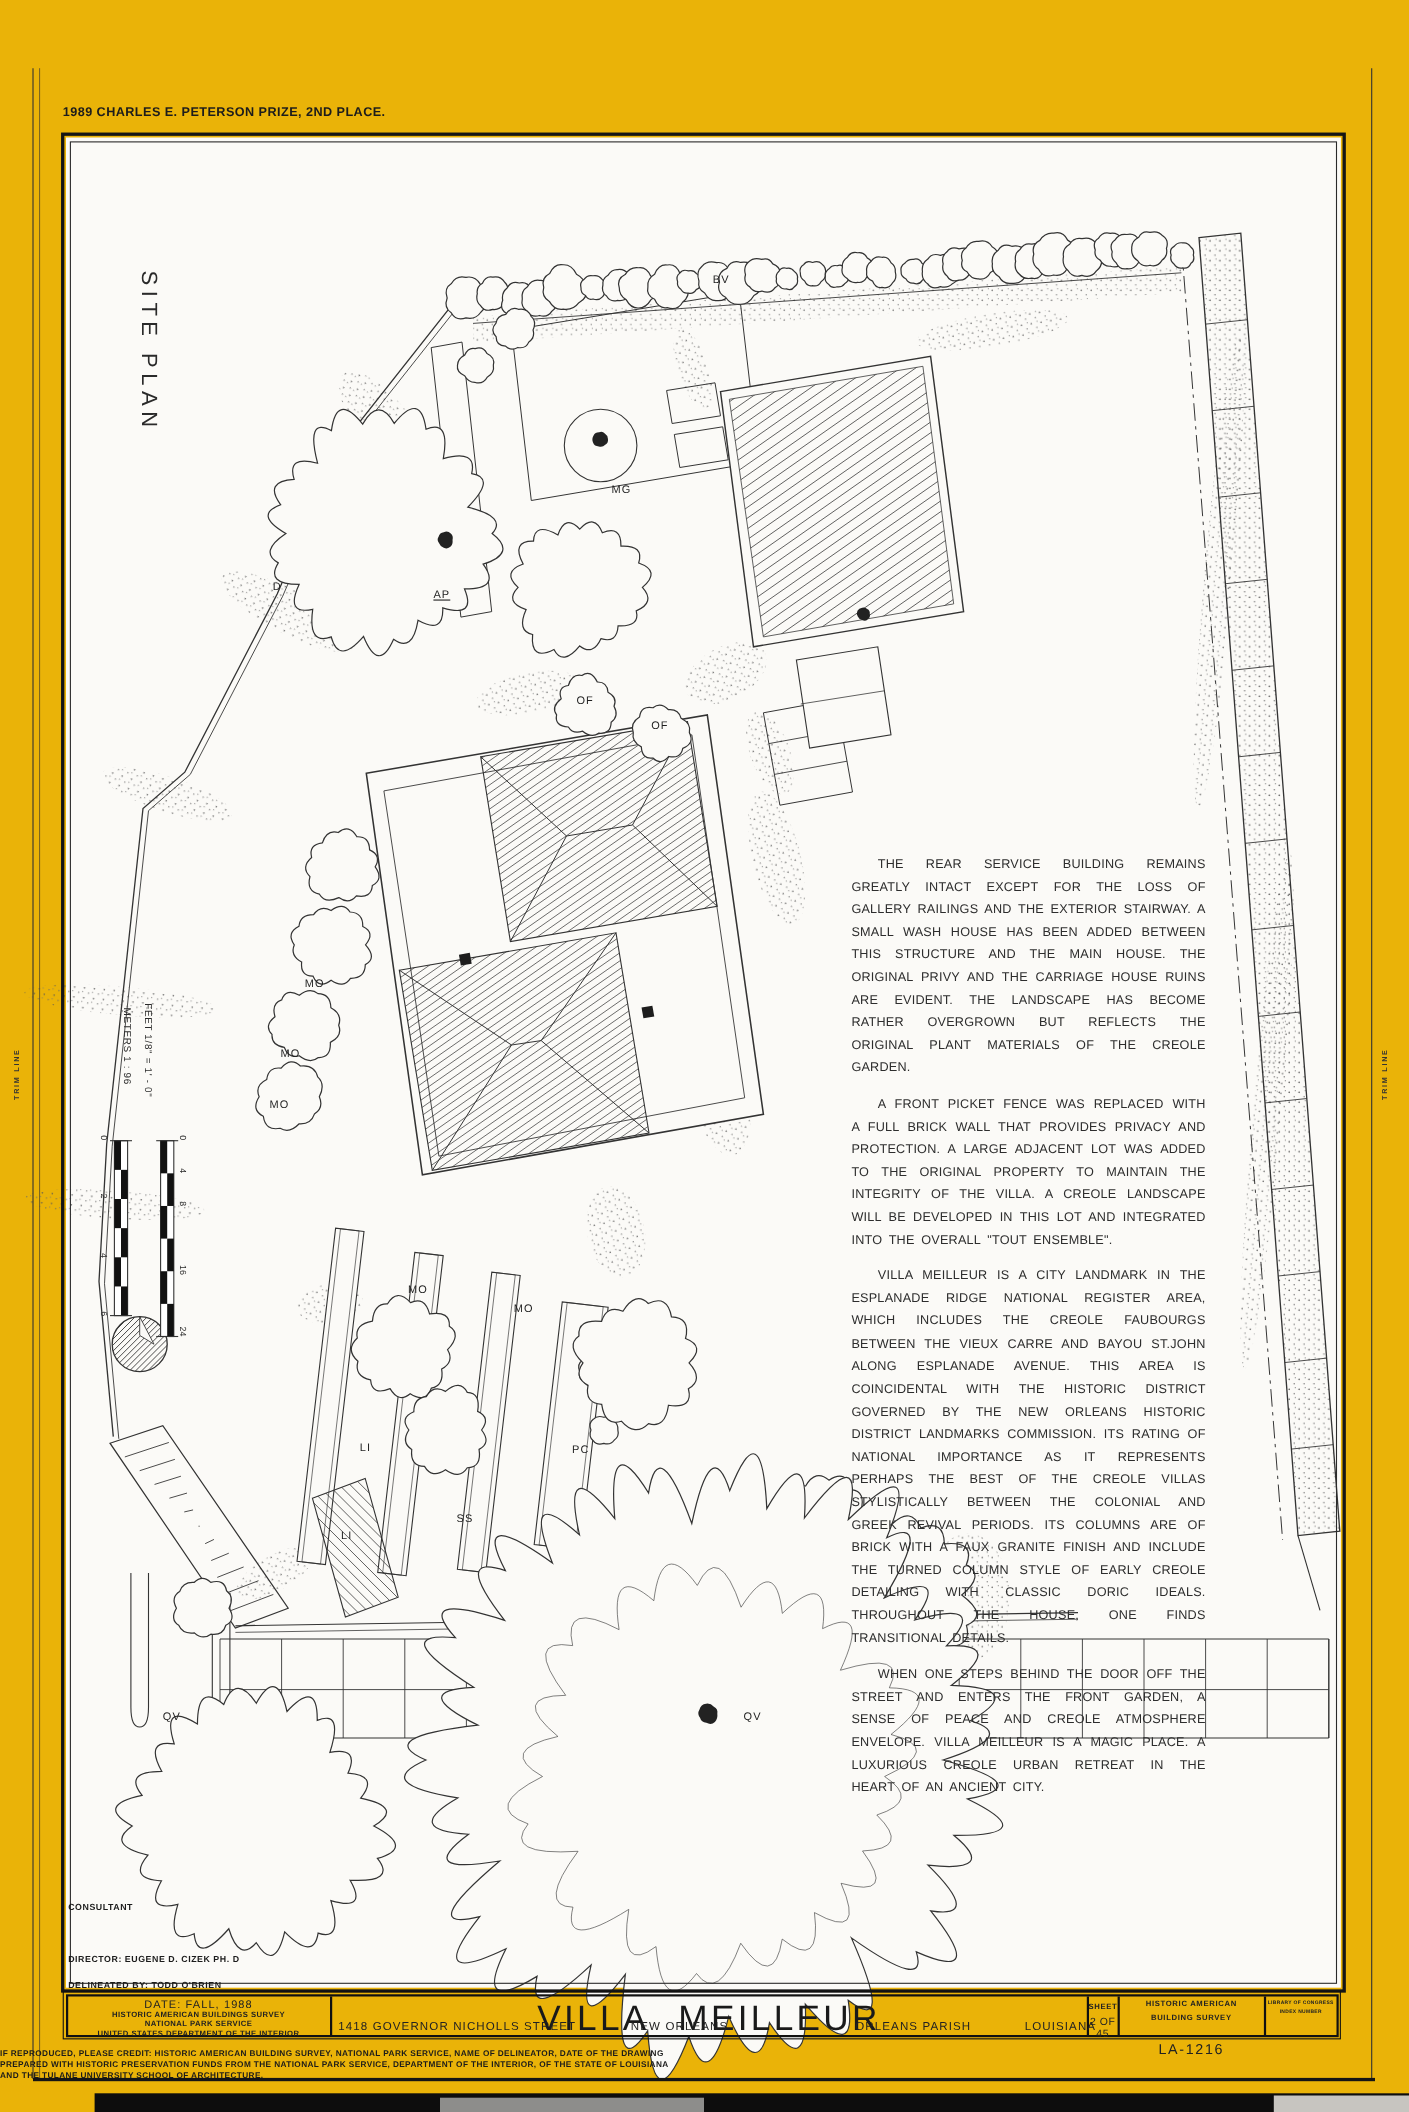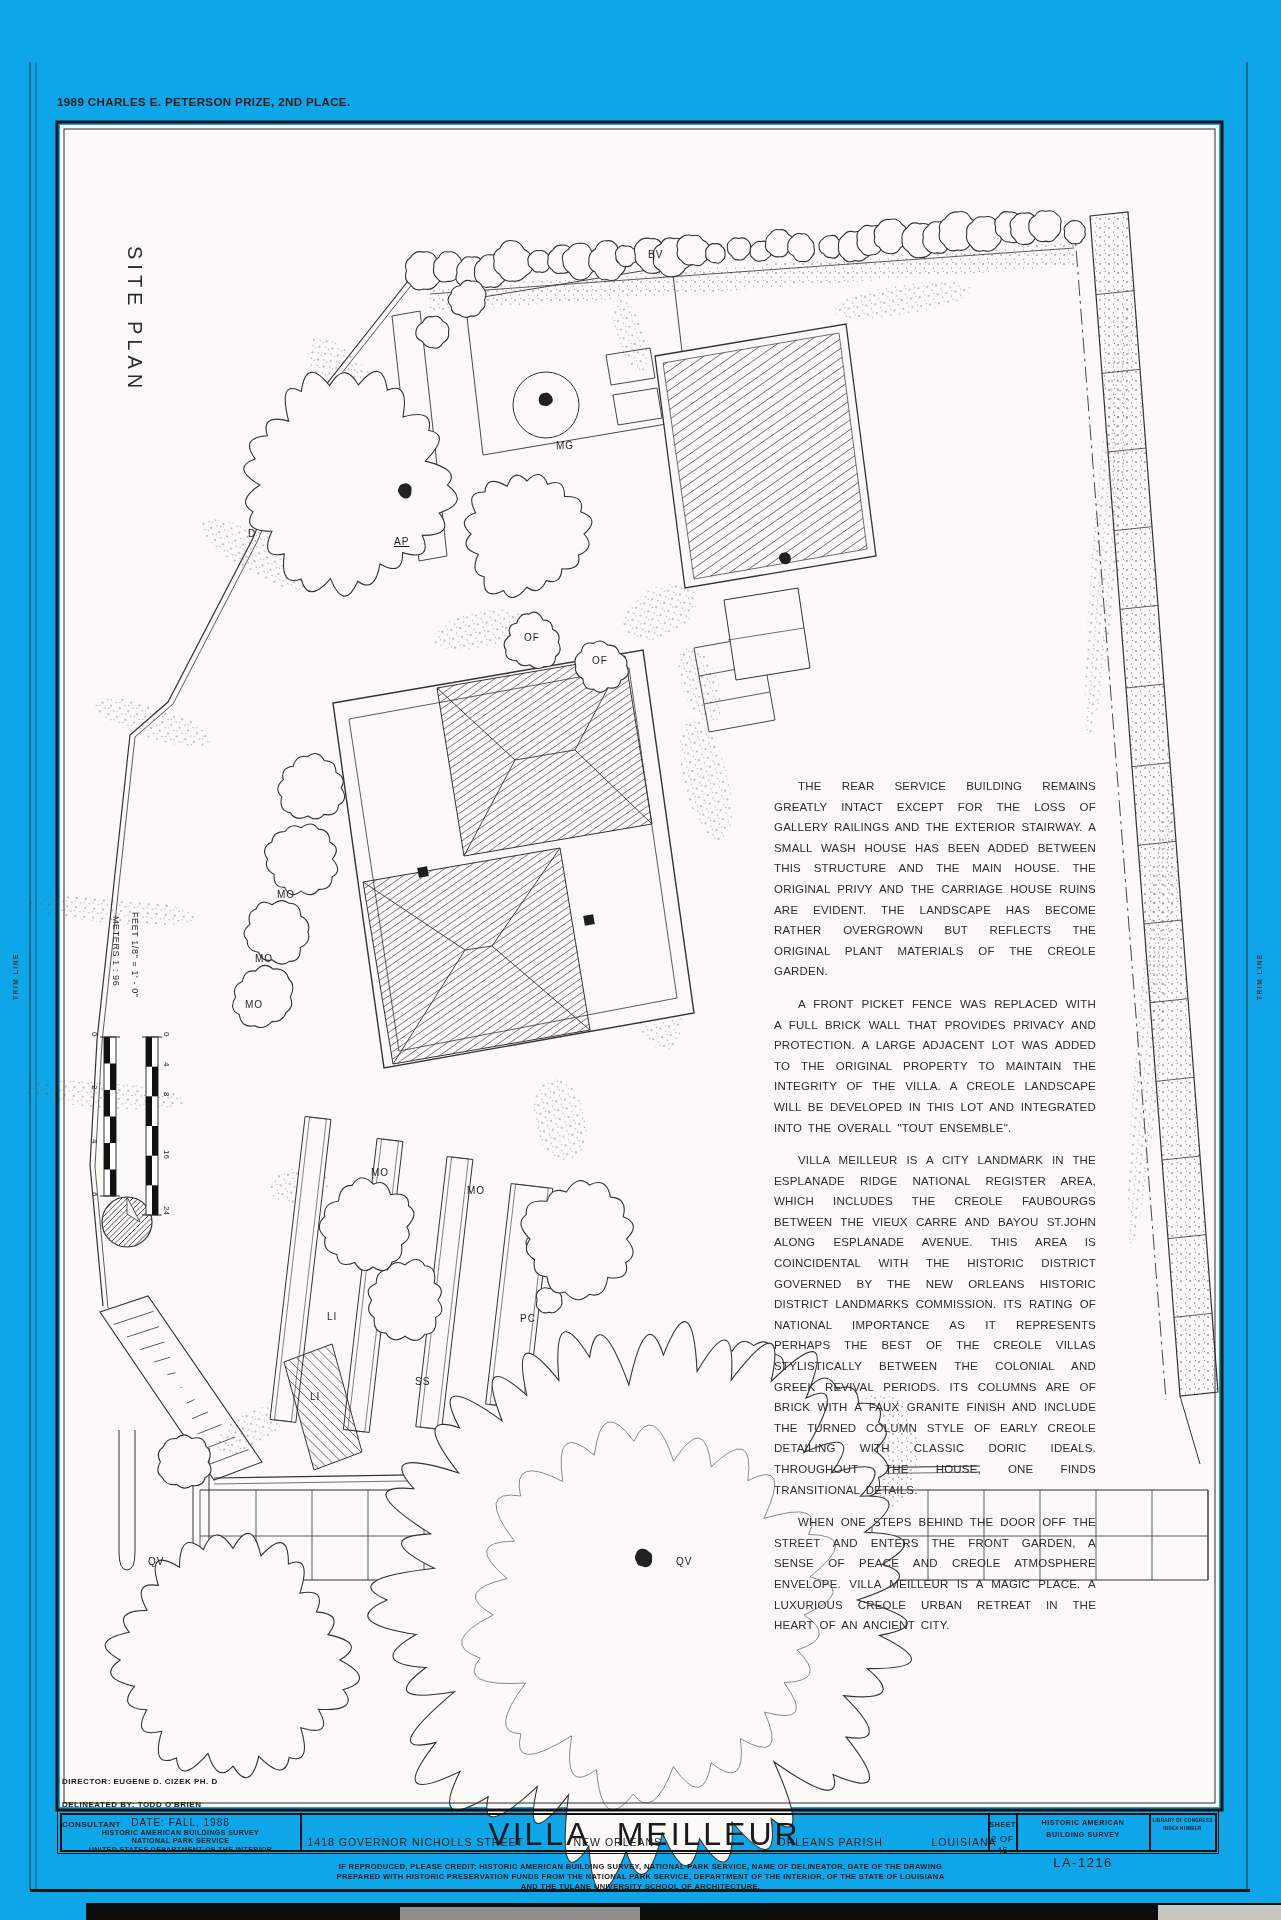--- a/index.html
+++ b/index.html
@@ -1,16 +1,16 @@
 <!DOCTYPE html>
 <html><head>
 <meta charset="utf-8">
 <style>
   html,body{margin:0;padding:0;background:#e8e7e3;}
-  .page{position:relative;width:1281px;height:1920px;background:#0ea5e9;overflow:hidden;
+  .page{position:relative;width:1281px;height:1920px;background:#eab308;overflow:hidden;
         font-family:"Liberation Sans",sans-serif;color:#222;}
   .plan-svg{position:absolute;left:0;top:0;pointer-events:none;}
   .abs{position:absolute;white-space:nowrap;}
   .award{left:57px;top:96px;font-size:11.5px;font-weight:bold;letter-spacing:.4px;color:#1c1c1c;}
   .vert{writing-mode:vertical-rl;}
   .site-title{left:122px;top:246px;font-size:20px;letter-spacing:5px;color:#2a2a2a;
               border-left:1px solid transparent;}
   .trim{font-size:6.5px;font-weight:bold;letter-spacing:1.6px;color:#333;transform:rotate(-90deg);transform-origin:0 0;}
   .scale-lab{font-size:9px;letter-spacing:.6px;color:#2a2a2a;}
   .tick{font-size:8px;color:#2a2a2a;}
@@ -33,21 +33,21 @@
   .c2 .row{position:absolute;bottom:2px;left:0;right:0;height:14px;font-size:10.5px;letter-spacing:1px;}
   .c2 .row span{position:absolute;bottom:0;}
   .c3{width:28px;text-align:center;}
   .c3 .sl{font-size:7px;font-weight:bold;letter-spacing:.6px;margin-top:6px;}
   .c3 .sn{font-size:9.5px;margin-top:5px;letter-spacing:.5px;}
   .c4{width:133px;text-align:center;}
   .c4 .sv{font-size:7px;font-weight:bold;letter-spacing:.6px;line-height:9px;margin-top:3px;}
   .c4 .num{font-size:13px;letter-spacing:1.5px;margin-top:16px;}
   .c5{flex:1;}
   .c5 .loc{font-size:4.5px;font-weight:bold;letter-spacing:.3px;text-align:center;margin-top:3px;line-height:5.5px;}
-  .credits{position:absolute;left:0;top:1862px;width:1281px;text-align:center;
+  .credits{position:absolute;left:0;top:1862px;width:1281px;
            font-size:7.5px;font-weight:bold;letter-spacing:.35px;line-height:10px;color:#1b1b1b;}
   .hline{position:absolute;left:30px;top:1889px;width:1220px;height:2.5px;background:#141414;}
   .bbar{position:absolute;left:86px;top:1903px;width:1195px;height:17px;background:#0d0d0d;}
   .bbar .g1{position:absolute;left:314px;top:4px;width:240px;height:13px;background:#8d8d8b;}
   .bbar .g2{position:absolute;left:1072px;top:2px;width:123px;height:15px;background:#c7c5c0;}
 </style>
 </head>
 <body>
 
 <div class="page">
@@ -509,21 +509,21 @@
   <div class="abs plabel" style="left:676px;top:1556px;">QV</div>
 
   <div class="narrative">
     <p>THE REAR SERVICE BUILDING REMAINS GREATLY INTACT EXCEPT FOR THE LOSS OF GALLERY RAILINGS AND THE EXTERIOR STAIRWAY.  A SMALL WASH HOUSE HAS BEEN ADDED BETWEEN THIS STRUCTURE AND THE MAIN HOUSE.  THE ORIGINAL PRIVY AND THE CARRIAGE HOUSE RUINS ARE EVIDENT.  THE LANDSCAPE HAS BECOME RATHER OVERGROWN BUT REFLECTS THE ORIGINAL PLANT MATERIALS OF THE CREOLE GARDEN.</p>
     <p>A FRONT PICKET FENCE WAS REPLACED WITH A FULL BRICK WALL THAT PROVIDES PRIVACY AND PROTECTION. A LARGE ADJACENT LOT WAS ADDED TO THE ORIGINAL PROPERTY TO MAINTAIN THE INTEGRITY OF THE VILLA.  A CREOLE LANDSCAPE WILL BE DEVELOPED IN THIS LOT AND INTEGRATED INTO THE OVERALL "TOUT ENSEMBLE".</p>
     <p>VILLA MEILLEUR IS A CITY LANDMARK IN THE ESPLANADE RIDGE NATIONAL REGISTER AREA, WHICH INCLUDES THE CREOLE FAUBOURGS BETWEEN THE VIEUX CARRE AND BAYOU ST.JOHN ALONG ESPLANADE AVENUE.  THIS AREA IS COINCIDENTAL WITH THE HISTORIC DISTRICT GOVERNED BY THE NEW ORLEANS HISTORIC DISTRICT LANDMARKS COMMISSION.  ITS RATING OF NATIONAL IMPORTANCE AS IT REPRESENTS PERHAPS THE BEST OF THE CREOLE VILLAS STYLISTICALLY BETWEEN THE COLONIAL AND GREEK REVIVAL PERIODS.  ITS COLUMNS ARE OF BRICK WITH A FAUX GRANITE FINISH AND INCLUDE THE TURNED COLUMN STYLE OF EARLY CREOLE DETAILING WITH CLASSIC DORIC IDEALS.  THROUGHOUT THE HOUSE, ONE FINDS TRANSITIONAL DETAILS.</p>
     <p>WHEN ONE STEPS BEHIND THE DOOR OFF THE STREET AND ENTERS THE FRONT GARDEN, A SENSE OF PEACE AND CREOLE ATMOSPHERE ENVELOPE.  VILLA MEILLEUR IS A MAGIC PLACE.  A LUXURIOUS CREOLE URBAN RETREAT IN THE HEART OF AN ANCIENT CITY.</p>
   </div>
 
   <div class="abs tb-small" style="left:62px;top:1777px;">DIRECTOR: EUGENE  D.  CIZEK  PH. D</div>
-  <div class="abs tb-small" style="left:62px;top:1820px;">CONSULTANT</div>
+  <div class="abs tb-small" style="left:62px;top:1729px;">CONSULTANT</div>
   <div class="abs tb-small" style="left:62px;top:1800px;">DELINEATED BY: TODD  O'BRIEN</div>
 
   <div class="bar">
     <div class="bar-in">
       <div class="cell c1">
         <div class="date">DATE: FALL, 1988</div>
         <div class="ag">HISTORIC AMERICAN BUILDINGS SURVEY</div>
         <div class="ag">NATIONAL PARK SERVICE</div>
         <div class="ag">UNITED STATES DEPARTMENT OF THE INTERIOR</div>
       </div>

